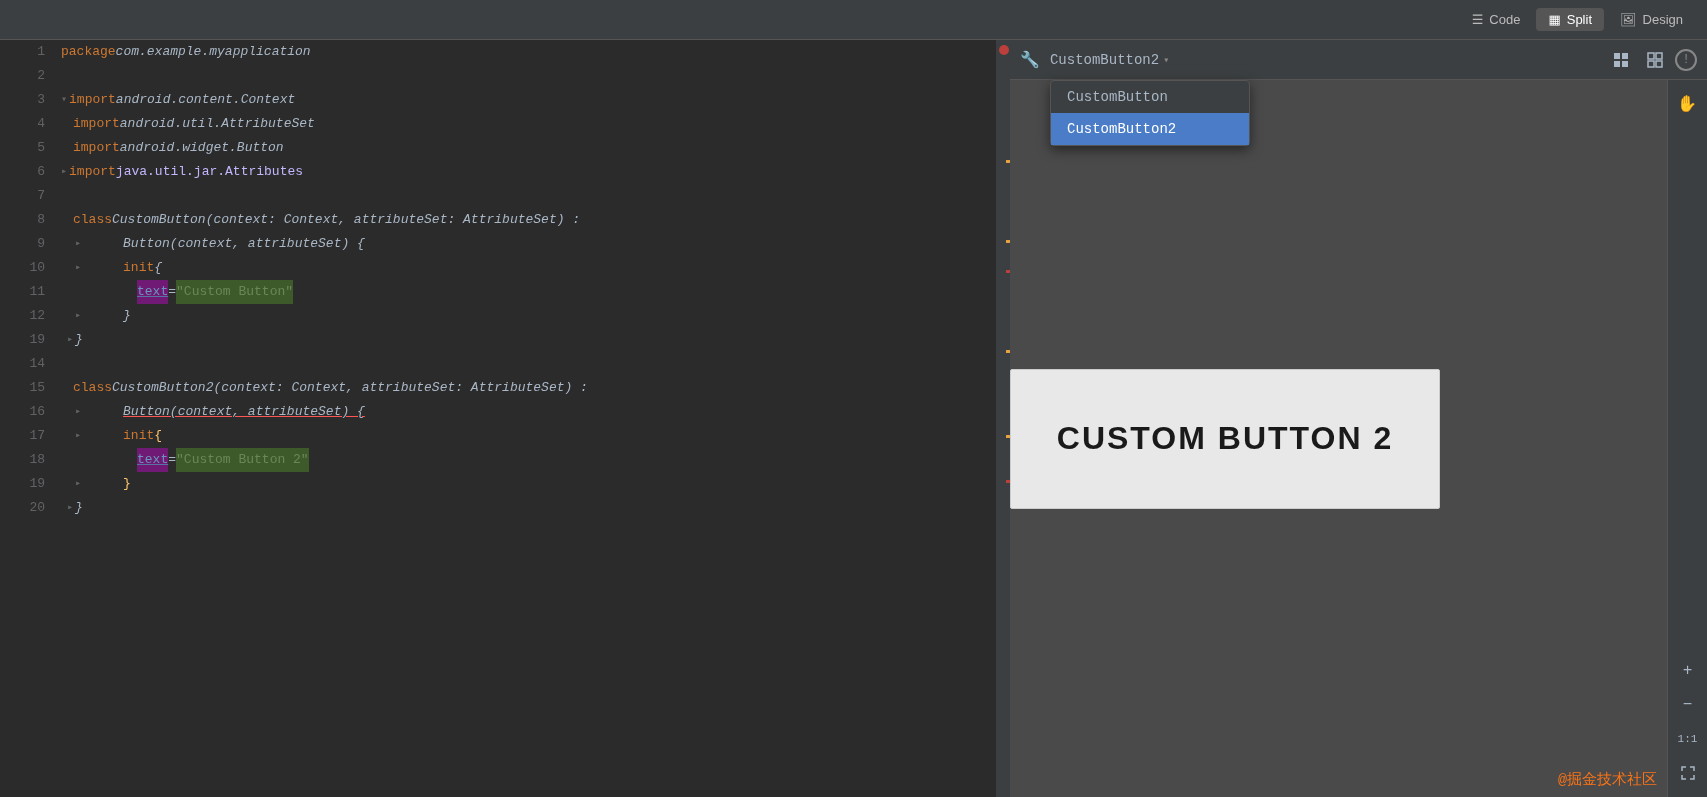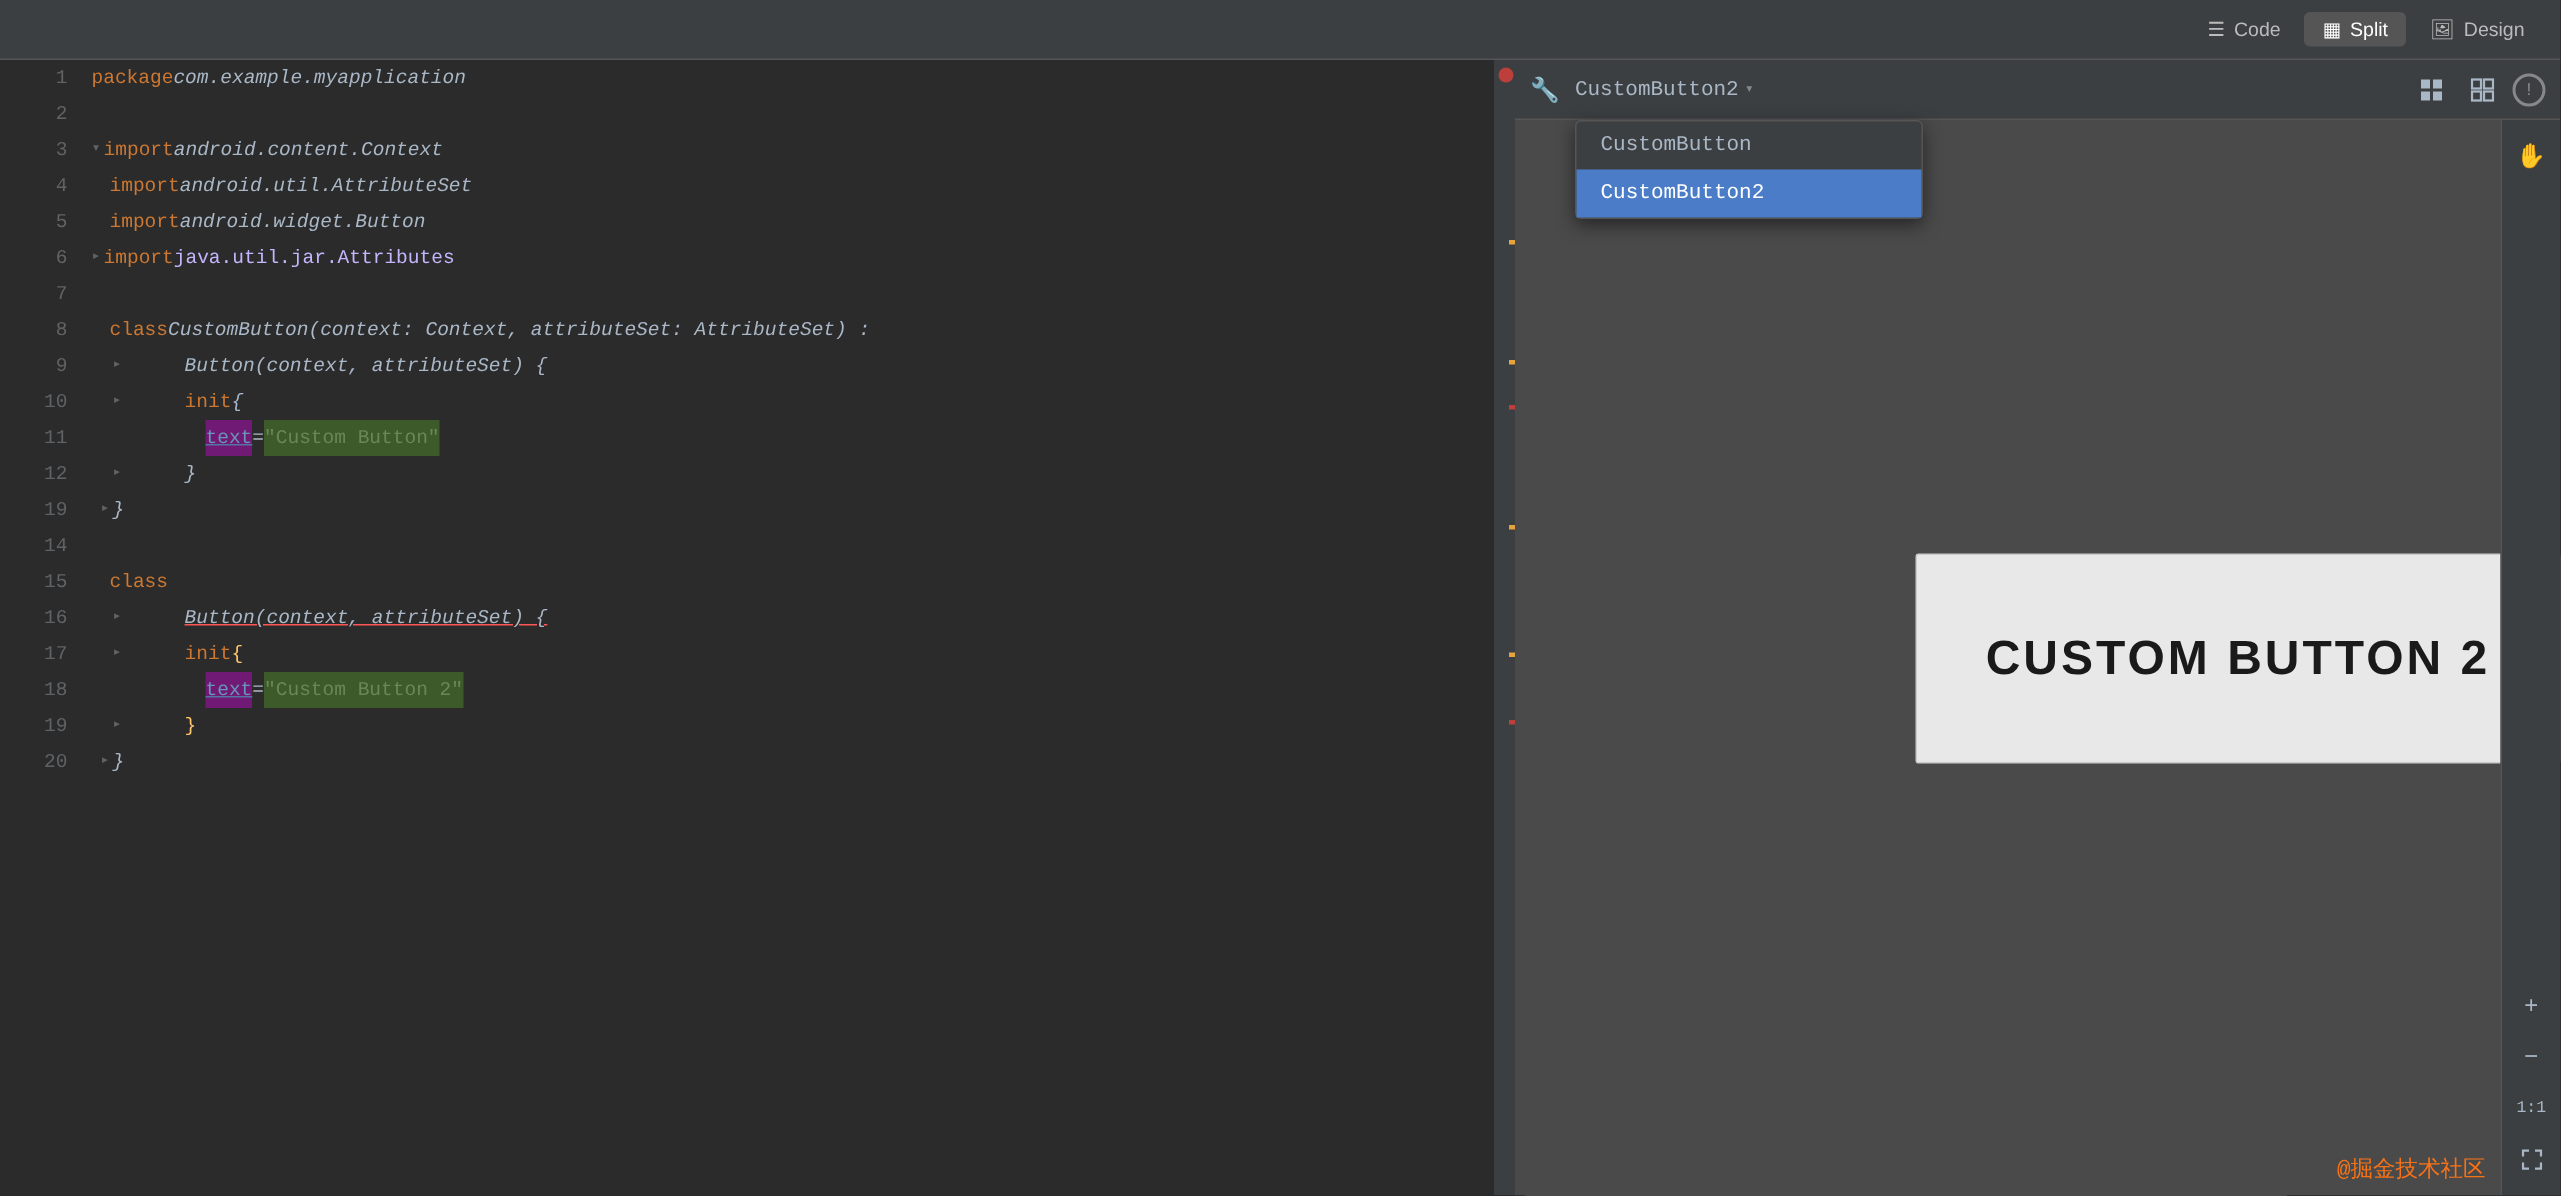--- a/index.html
+++ b/index.html
@@ -207,21 +207,21 @@
     }
 
     
     .dropdown {
       position: absolute;
       top: 40px;
       left: 40px;
       background: #3c3f41;
       border: 1px solid #555;
       border-radius: 4px;
-      width: 232px;
+      width: 200px;
       z-index: 100;
       box-shadow: 0 4px 12px rgba(0,0,0,0.5);
     }
 
     .dropdown-item {
       padding: 8px 16px;
       font-size: 14px;
       color: #a9b7c6;
       cursor: pointer;
     }
@@ -229,21 +229,21 @@
       background: #4a7cc7;
       color: #fff;
     }
 
     
     .preview-area {
       flex: 1;
       background: #4a4a4a;
       display: flex;
       align-items: center;
-      justify-content: flex-end;
+      justify-content: flex-start;
       position: relative;
     }
 
     .preview-card {
       background: #e8e8e8;
       border: 1px solid #ccc;
       width: 430px;
       height: 140px;
       display: flex;
       align-items: center;
@@ -417,20 +417,21 @@
         <div class="code-line">
           <span class="fold-arrow" style="margin-left:6px">▸</span>
           <span class="text-default">}</span>
         </div>
 
         <div class="code-line"></div>
 
         <div class="code-line">
           <span style="width:12px;display:inline-block"></span>
           <span class="kw-orange">class </span>
+          <span class="text-default">CustomButton2(context: Context, attributeSet: AttributeSet) : </span>
         </div>
 
         <div class="code-line">
           <span class="fold-arrow" style="margin-left:14px">▸</span>
           <span style="width:40px;display:inline-block"></span>
           <span class="text-default underline">Button(context, attributeSet) {</span>
         </div>
 
         <div class="code-line">
           <span class="fold-arrow" style="margin-left:14px">▸</span>

